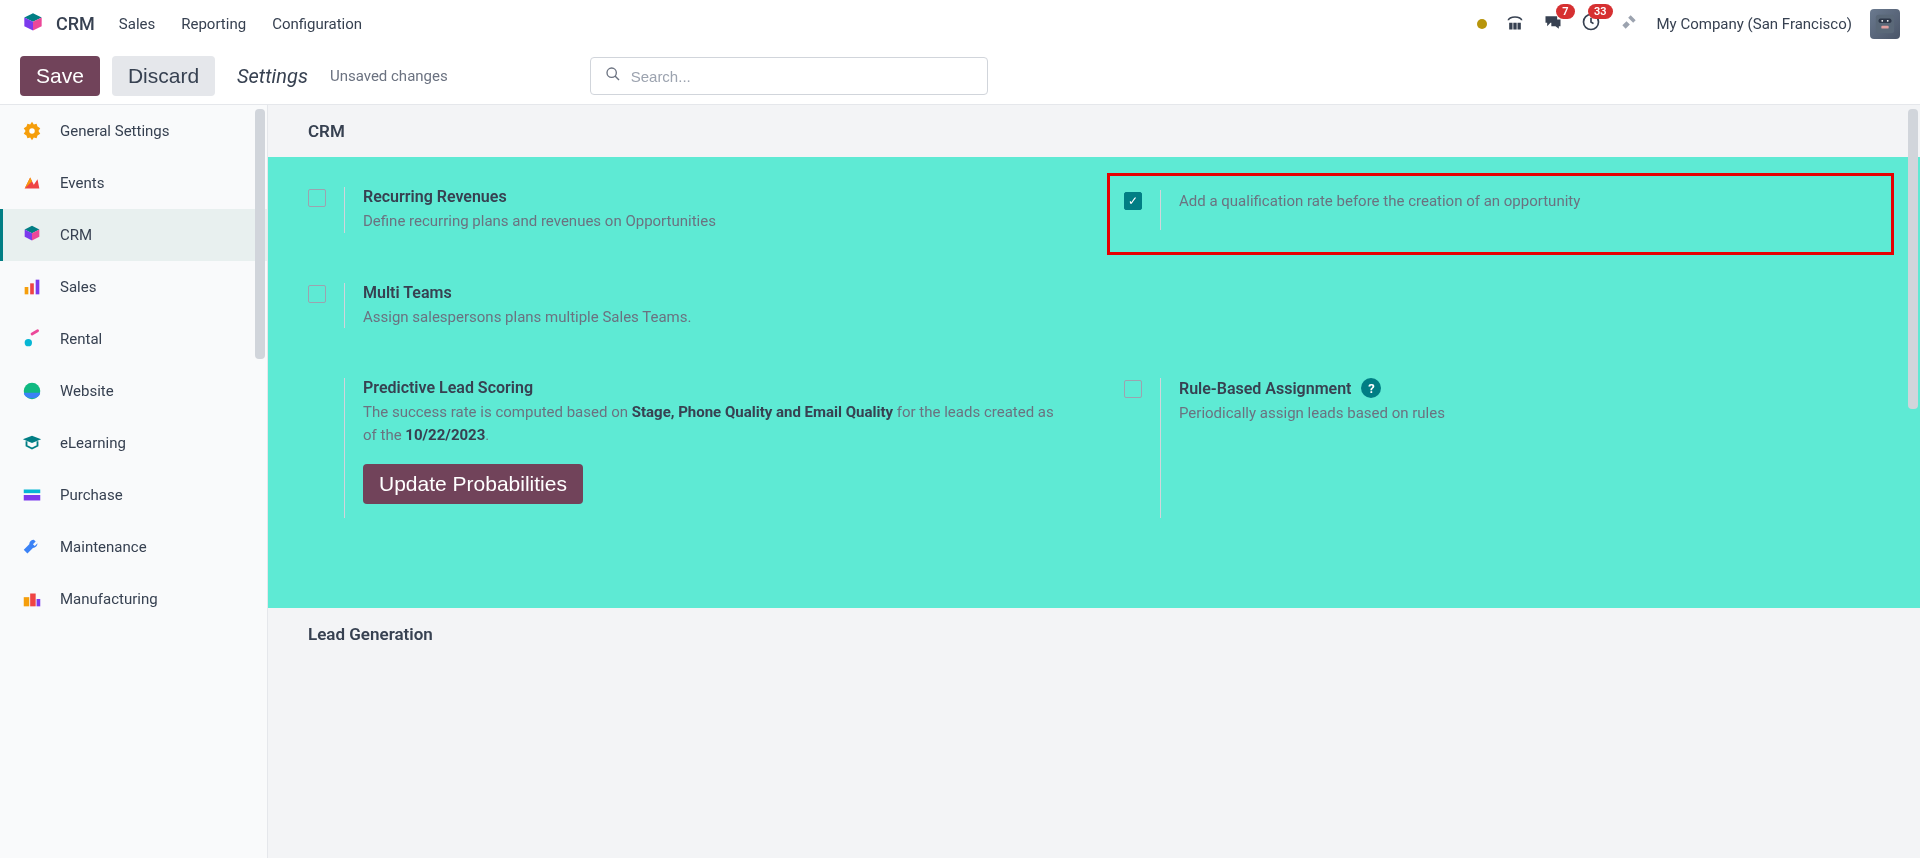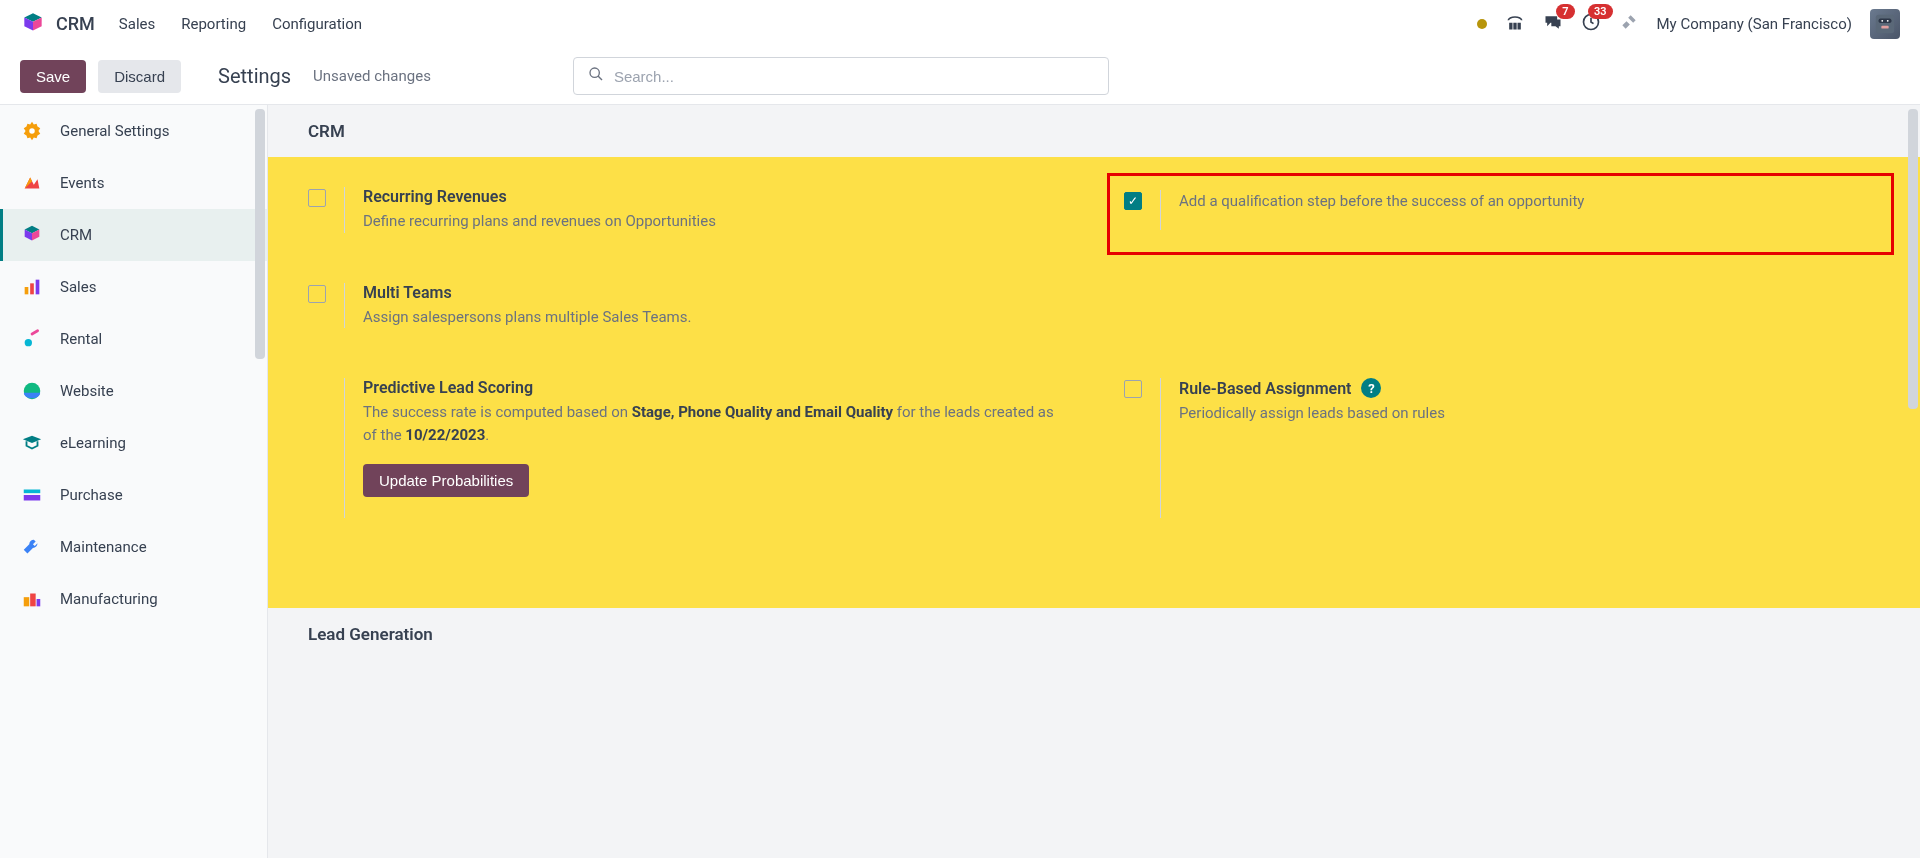--- a/index.html
+++ b/index.html
@@ -11,41 +11,41 @@
 .topnav { display: flex; gap: 26px; }
 .topnav-item { font-size: 15px; color: #374151; cursor: pointer; }
 .top-right { margin-left: auto; display: flex; align-items: center; gap: 18px; }
 .status-dot { width: 10px; height: 10px; border-radius: 50%; background: #b7950b; }
 .icon-btn { position: relative; font-size: 18px; color: #374151; cursor: pointer; }
 .badge { position: absolute; top: -8px; right: -12px; background: #d63031; color: #fff; font-size: 11px; font-weight: 600; border-radius: 10px; padding: 1px 6px; min-width: 16px; text-align: center; }
 .company-name { font-size: 15px; color: #374151; }
 .avatar { width: 30px; height: 30px; border-radius: 4px; background: linear-gradient(135deg, #6b7a8f 0%, #4a5568 100%); display: flex; align-items: center; justify-content: center; font-size: 16px; }
 
 .actionbar { display: flex; align-items: center; height: 56px; padding: 0 20px; gap: 12px; }
-.btn { border: none; border-radius: 4px; padding: 8px 16px; font-size: 15px; font-weight: 500; cursor: pointer; }
+.btn { border: none; border-radius: 4px; padding: 8px 16px; font-size: 21px; font-weight: 500; cursor: pointer; }
 .btn-save { background: #71435a; color: #fff; }
 .btn-discard { background: #e5e7eb; color: #374151; }
-.page-title { font-size: 20px; color: #374151; margin-left: 25px; }
+.page-title { font-size: 20px; color: #374151; margin-left: 10px; font-style: italic; }
 .unsaved { font-size: 15px; color: #6b7280; margin-left: 10px; }
-.search-wrap { margin-left: 130px; display: flex; align-items: center; border: 1px solid #d1d5db; border-radius: 4px; padding: 8px 14px; width: 536px; }
+.search-wrap { margin-left: 130px; display: flex; align-items: center; border: 1px solid #d1d5db; border-radius: 4px; padding: 8px 14px; width: 398px; }
 .search-icon { color: #6b7280; margin-right: 10px; font-size: 16px; }
 .search-input { border: none; outline: none; font-size: 15px; width: 100%; color: #374151; }
 .search-input::placeholder { color: #9ca3af; }
 
 .body-wrap { display: flex; height: calc(100vh - 104px); border-top: 1px solid #e5e7eb; }
 .sidebar { width: 268px; background: #f9fafb; border-right: 1px solid #e5e7eb; overflow-y: auto; position: relative; }
 .scroll-ind { position: absolute; right: 2px; top: 4px; width: 10px; height: 250px; background: #d1d5db; border-radius: 4px; }
 .side-item { display: flex; align-items: center; padding: 14px 20px; gap: 16px; cursor: pointer; font-size: 15px; }
 .side-item.active { background: #e8f0ef; border-left: 3px solid #017e84; padding-left: 17px; }
 .side-icon { width: 24px; height: 24px; display: flex; align-items: center; justify-content: center; font-size: 18px; }
 
 .content { flex: 1; background: #f3f4f6; overflow-y: auto; position: relative; }
 .content-scroll { position: absolute; right: 2px; top: 4px; width: 10px; height: 300px; background: #d1d5db; border-radius: 4px; }
 .section-header { padding: 16px 40px; font-size: 17px; font-weight: 600; color: #374151; }
-.section-body { background: #fde047; padding: 30px 40px 40px; }
+.section-body { background: #5eead4; padding: 30px 40px 40px; }
 .settings-row { display: flex; gap: 60px; margin-bottom: 50px; }
 .setting-block { display: flex; gap: 18px; flex: 1; min-width: 0; }
 .setting-block.highlighted { border: 3px solid #e60000; padding: 14px 14px 22px 14px; margin: -14px -14px -22px -14px; }
 .checkbox-col { border-right: 1px solid #d1d5db; padding-right: 18px; padding-top: 2px; }
 .checkbox { width: 18px; height: 18px; border: 1px solid #9ca3af; border-radius: 2px; cursor: pointer; display: flex; align-items: center; justify-content: center; }
 .checkbox.checked { background: #017e84; border-color: #017e84; color: #fff; font-size: 12px; }
 .setting-text { flex: 1; }
 .setting-title { font-size: 16px; font-weight: 600; color: #374151; margin-bottom: 4px; display: flex; align-items: center; gap: 10px; }
 .setting-desc { font-size: 15px; color: #6b7280; line-height: 1.5; }
 .setting-desc b { color: #374151; }
@@ -236,21 +236,21 @@
           <div class="setting-text">
             <div class="setting-title">Recurring Revenues</div>
             <div class="setting-desc">Define recurring plans and revenues on Opportunities</div>
           </div>
         </div>
         <div class="setting-block highlighted">
           <div class="checkbox-col">
               <div class="checkbox checked">✓</div>
             </div>
           <div class="setting-text">
-            <div class="setting-desc">Add a qualification step before the success of an opportunity</div>
+            <div class="setting-desc">Add a qualification rate before the creation of an opportunity</div>
           </div>
         </div>
       </div>
 
       <div class="settings-row">
         <div class="setting-block">
           <div class="checkbox-col">
               <div class="checkbox"></div>
             </div>
           <div class="setting-text">

